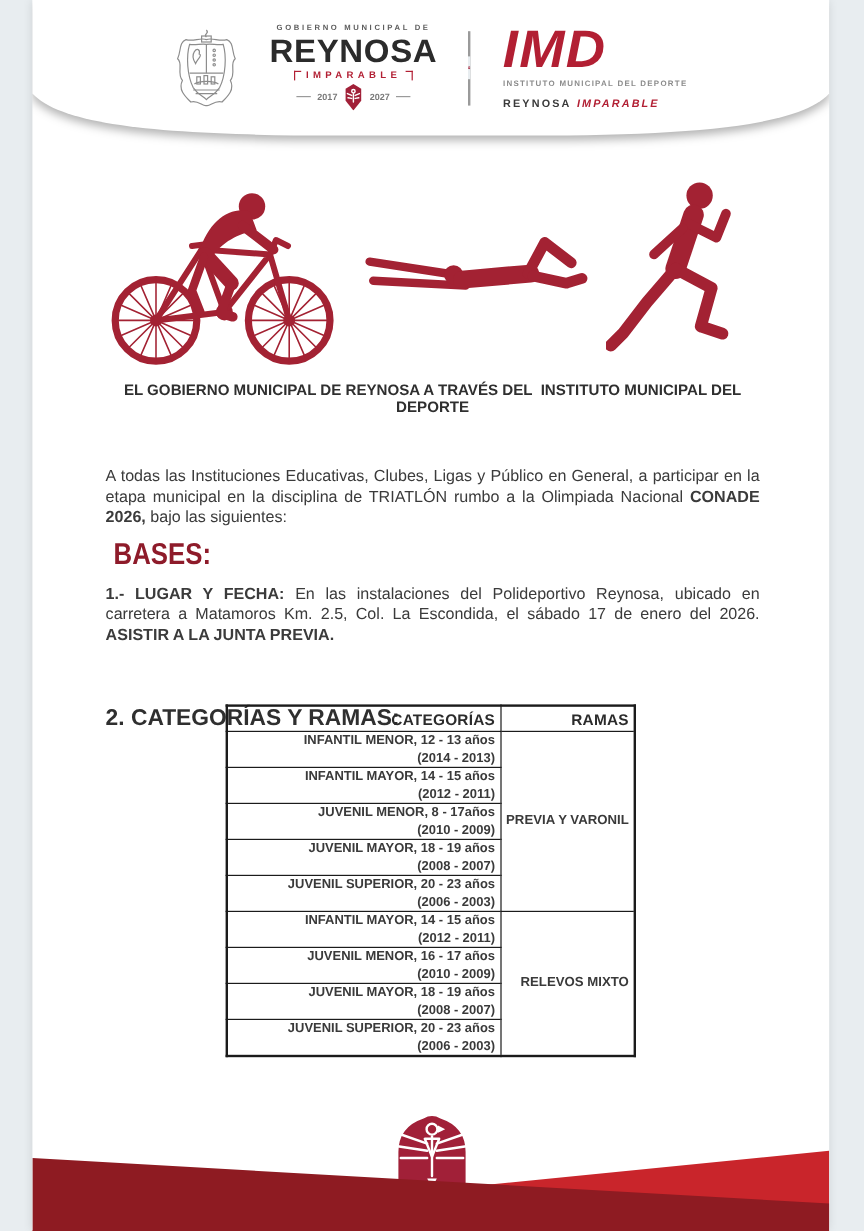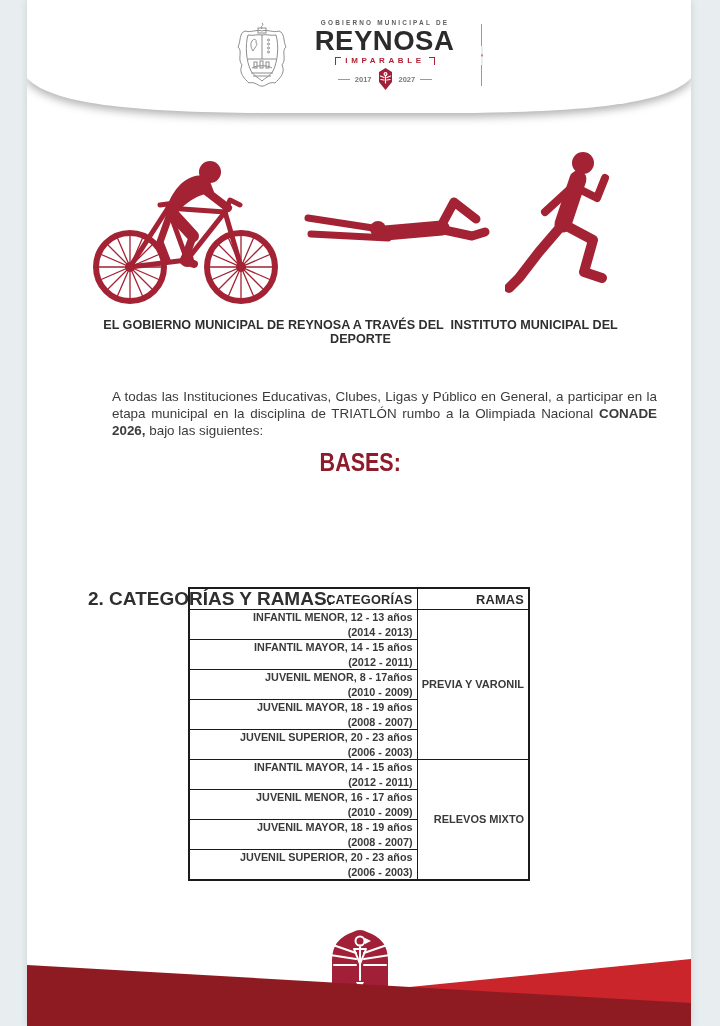--- a/index.html
+++ b/index.html
@@ -56,23 +56,23 @@
   .sport .fl{fill:var(--icon-red);stroke:none;}
   #cyclist{left:88px;top:148px;width:195px;height:158px;}
   #swimmer{left:292px;top:188px;width:198px;height:80px;}
   #runner{left:505px;top:146px;width:128px;height:152px;}
 
   
   .tblock{position:absolute;left:88px;width:545px;color:var(--text-dark);z-index:2;}
   .heading-line{top:318px;text-align:center;font-size:12.6px;font-weight:bold;color:var(--heading-dark);white-space:pre-wrap;}
   .convoca{top:351px;text-align:center;}
   .display-red{display:inline-block;font-size:25px;font-weight:900;color:var(--title-red);transform:scaleX(.86);letter-spacing:0;}
-  .para{font-size:13.4px;line-height:17px;text-align:justify;margin-left:24px;}
+  .para{font-size:13.4px;line-height:17px;text-align:justify;}
   .intro{top:388px;}
-  .bases{top:448px;text-align:center;}
+  .bases{top:448px;}
   .point1{top:486px;}
   .b{font-weight:bold;}
   .point2{top:588px;font-size:19px;font-weight:bold;color:var(--heading-dark);}
 
   
   .cat-table{position:absolute;left:188px;top:587px;z-index:2;border-collapse:collapse;table-layout:fixed;border:2px solid var(--border-dark);}
   .cat-table th,.cat-table td{border:1.5px solid var(--border-dark);padding:0 4px;text-align:right;vertical-align:middle;}
   .cat-table th{height:20px;font-size:12.8px;font-weight:800;color:#2b2b2b;letter-spacing:.2px;}
   .col-cat{width:228px;}
   .col-rama{width:112px;}
@@ -142,20 +142,28 @@
       <div class="divider-line"></div>
       <svg class="divider-shield" viewBox="0 0 17 22">
         <path d="M8.5,0 L15,4 L15,14 L8.5,22 L2,14 L2,4 Z" fill="#A12038"></path>
         <g class="mini-eagle">
           <circle cx="8.5" cy="6" r="1.4"></circle>
           <path d="M8.5,8 V15 M7,9.5 L3.5,8 M10,9.5 L13.5,8 M7,12 L4,11.5 M10,12 L13,11.5"></path>
         </g>
       </svg>
     </div>
 
+    <div class="imd-block">
+      <div class="imd-word">IMD</div>
+      <div class="imd-sub">INSTITUTO MUNICIPAL DEL DEPORTE</div>
+      <div class="imd-line3">
+        <span class="imd-rey">REYNOSA</span>
+        <span class="imd-imp">IMPARABLE</span>
+      </div>
+    </div>
   </div>
 
   <svg id="cyclist" class="sport" viewBox="0 0 195 158">
     <g class="st" stroke-width="6">
       <circle cx="42" cy="119" r="34"></circle>
       <circle cx="153" cy="119" r="34"></circle>
     </g>
     <g class="st" stroke-width="1.3">
       <path d="M42,85 V153 M8,119 H76 M18,95 L66,143 M18,143 L66,95 M29,89 L55,149 M29,149 L55,89 M12,106 L72,132 M12,132 L72,106"></path>
       <path d="M153,85 V153 M119,119 H187 M129,95 L177,143 M129,143 L177,95 M140,89 L166,149 M140,149 L166,89 M123,106 L183,132 M123,132 L183,106"></path>
@@ -222,20 +230,21 @@
 
   <div class="tblock heading-line">EL GOBIERNO MUNICIPAL DE REYNOSA A TRAVÉS DEL  INSTITUTO MUNICIPAL DEL DEPORTE</div>
 
 
   <div class="tblock para intro"><span>A todas las Instituciones Educativas, Clubes, Ligas y Público en General, a participar en la etapa municipal en la disciplina de TRIATLÓN rumbo a la Olimpiada Nacional </span><span class="b">CONADE 2026,</span><span> bajo las siguientes:</span></div>
 
   <div class="tblock bases">
     <span class="display-red">BASES:</span>
   </div>
 
+  <div class="tblock para point1"><span class="b">1.- LUGAR Y FECHA:</span><span> En las instalaciones del Polideportivo Reynosa, ubicado en carretera a Matamoros Km. 2.5, Col. La Escondida, el sábado 17 de enero del 2026. </span><span class="b">ASISTIR A LA JUNTA PREVIA.</span></div>
 
   <div class="tblock point2">2. CATEGORÍAS Y RAMAS:</div>
 
   <table class="cat-table">
     <colgroup>
         <col class="col-cat">
         <col class="col-rama">
       </colgroup>
     <thead>
       <tr>

